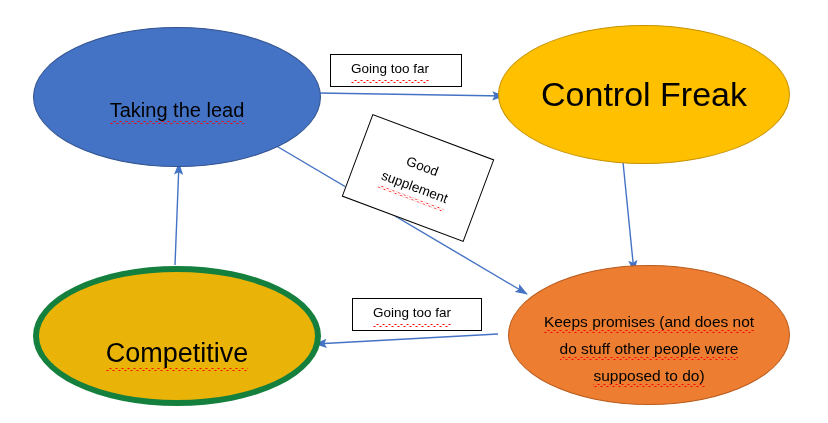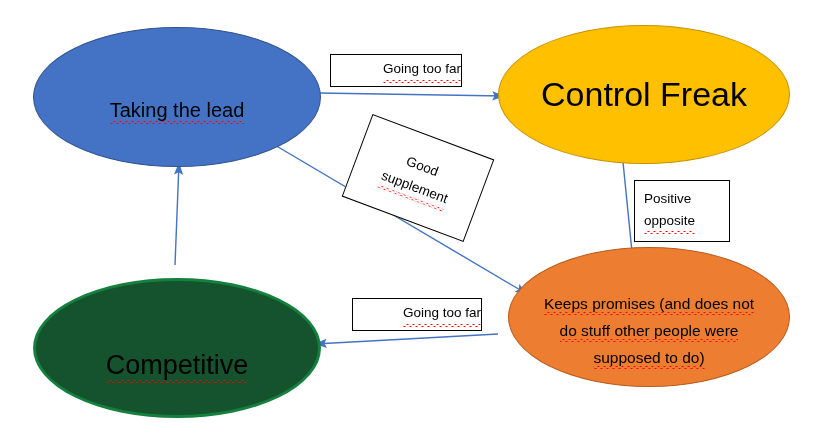--- a/index.html
+++ b/index.html
@@ -56,45 +56,45 @@
     border: 1px solid #31538f;
   }
   .node-blue .node-label { font-size: 20px; }
   .node-amber {
     left: 498px; top: 25px; width: 292px; height: 139px;
     background: #FFC000;
     border: 1px solid #c79200;
   }
   .node-amber .node-label { font-size: 34px; text-align: center; }
   .node-green {
-    left: 33px; top: 278px; width: 288px; height: 140px;
-    background: #14532d;
-    border: 3px solid #15803d;
+    left: 33px; top: 266px; width: 288px; height: 140px;
+    background: #eab308;
+    border: 6px solid #15803d;
   }
   .node-green .node-label { font-size: 27px; }
   .node-orange {
-    left: 508px; top: 247px; width: 282px; height: 140px;
+    left: 508px; top: 265px; width: 282px; height: 140px;
     background: #ED7D31;
     border: 1px solid #b85c1d;
   }
   .node-orange .node-label { font-size: 15.5px; line-height: 1.75; }
 
   .edge-label {
     position: absolute;
     background: #ffffff;
     border: 1px solid #000000;
     box-sizing: border-box;
     color: #000000;
     font-size: 13.5px;
     line-height: 1.62;
     display: flex;
     align-items: center;
     white-space: pre-line;
   }
-  .el-center { justify-content: flex-end; text-align: center; }
+  .el-center { justify-content: flex-start; text-align: center; padding-left: 20px; }
   .el-left { justify-content: flex-start; text-align: left; padding-left: 9px; }
 
   #lbl-going-far-top   { left: 330px; top: 54px;  width: 132px; height: 33px; }
   #lbl-going-far-bot   { left: 352px; top: 298px; width: 130px; height: 33px; }
   #lbl-experiences     { left: 46px;  top: 190px; width: 130px; height: 60px; }
   #lbl-positive        { left: 634px; top: 180px; width: 96px;  height: 62px; }
   #lbl-good-supplement {
     left: 353px; top: 134px; width: 130px; height: 88px;
     transform: rotate(20.5deg);
     justify-content: center; text-align: center;
@@ -149,23 +149,19 @@
 
   <div class="edge-label el-center" id="lbl-going-far-top">
     <span class="sp">Going too far</span>
   </div>
 
   <div class="edge-label" id="lbl-good-supplement">
     <span class="sp">Good
 supplement</span>
   </div>
 
-  <div class="edge-label el-left" id="lbl-positive">
-    <span class="sp">Positive
-opposite</span>
-  </div>
 
   <div class="edge-label el-center" id="lbl-going-far-bot">
     <span class="sp">Going too far</span>
   </div>
 
 
 </div>
 
 </body></html>

